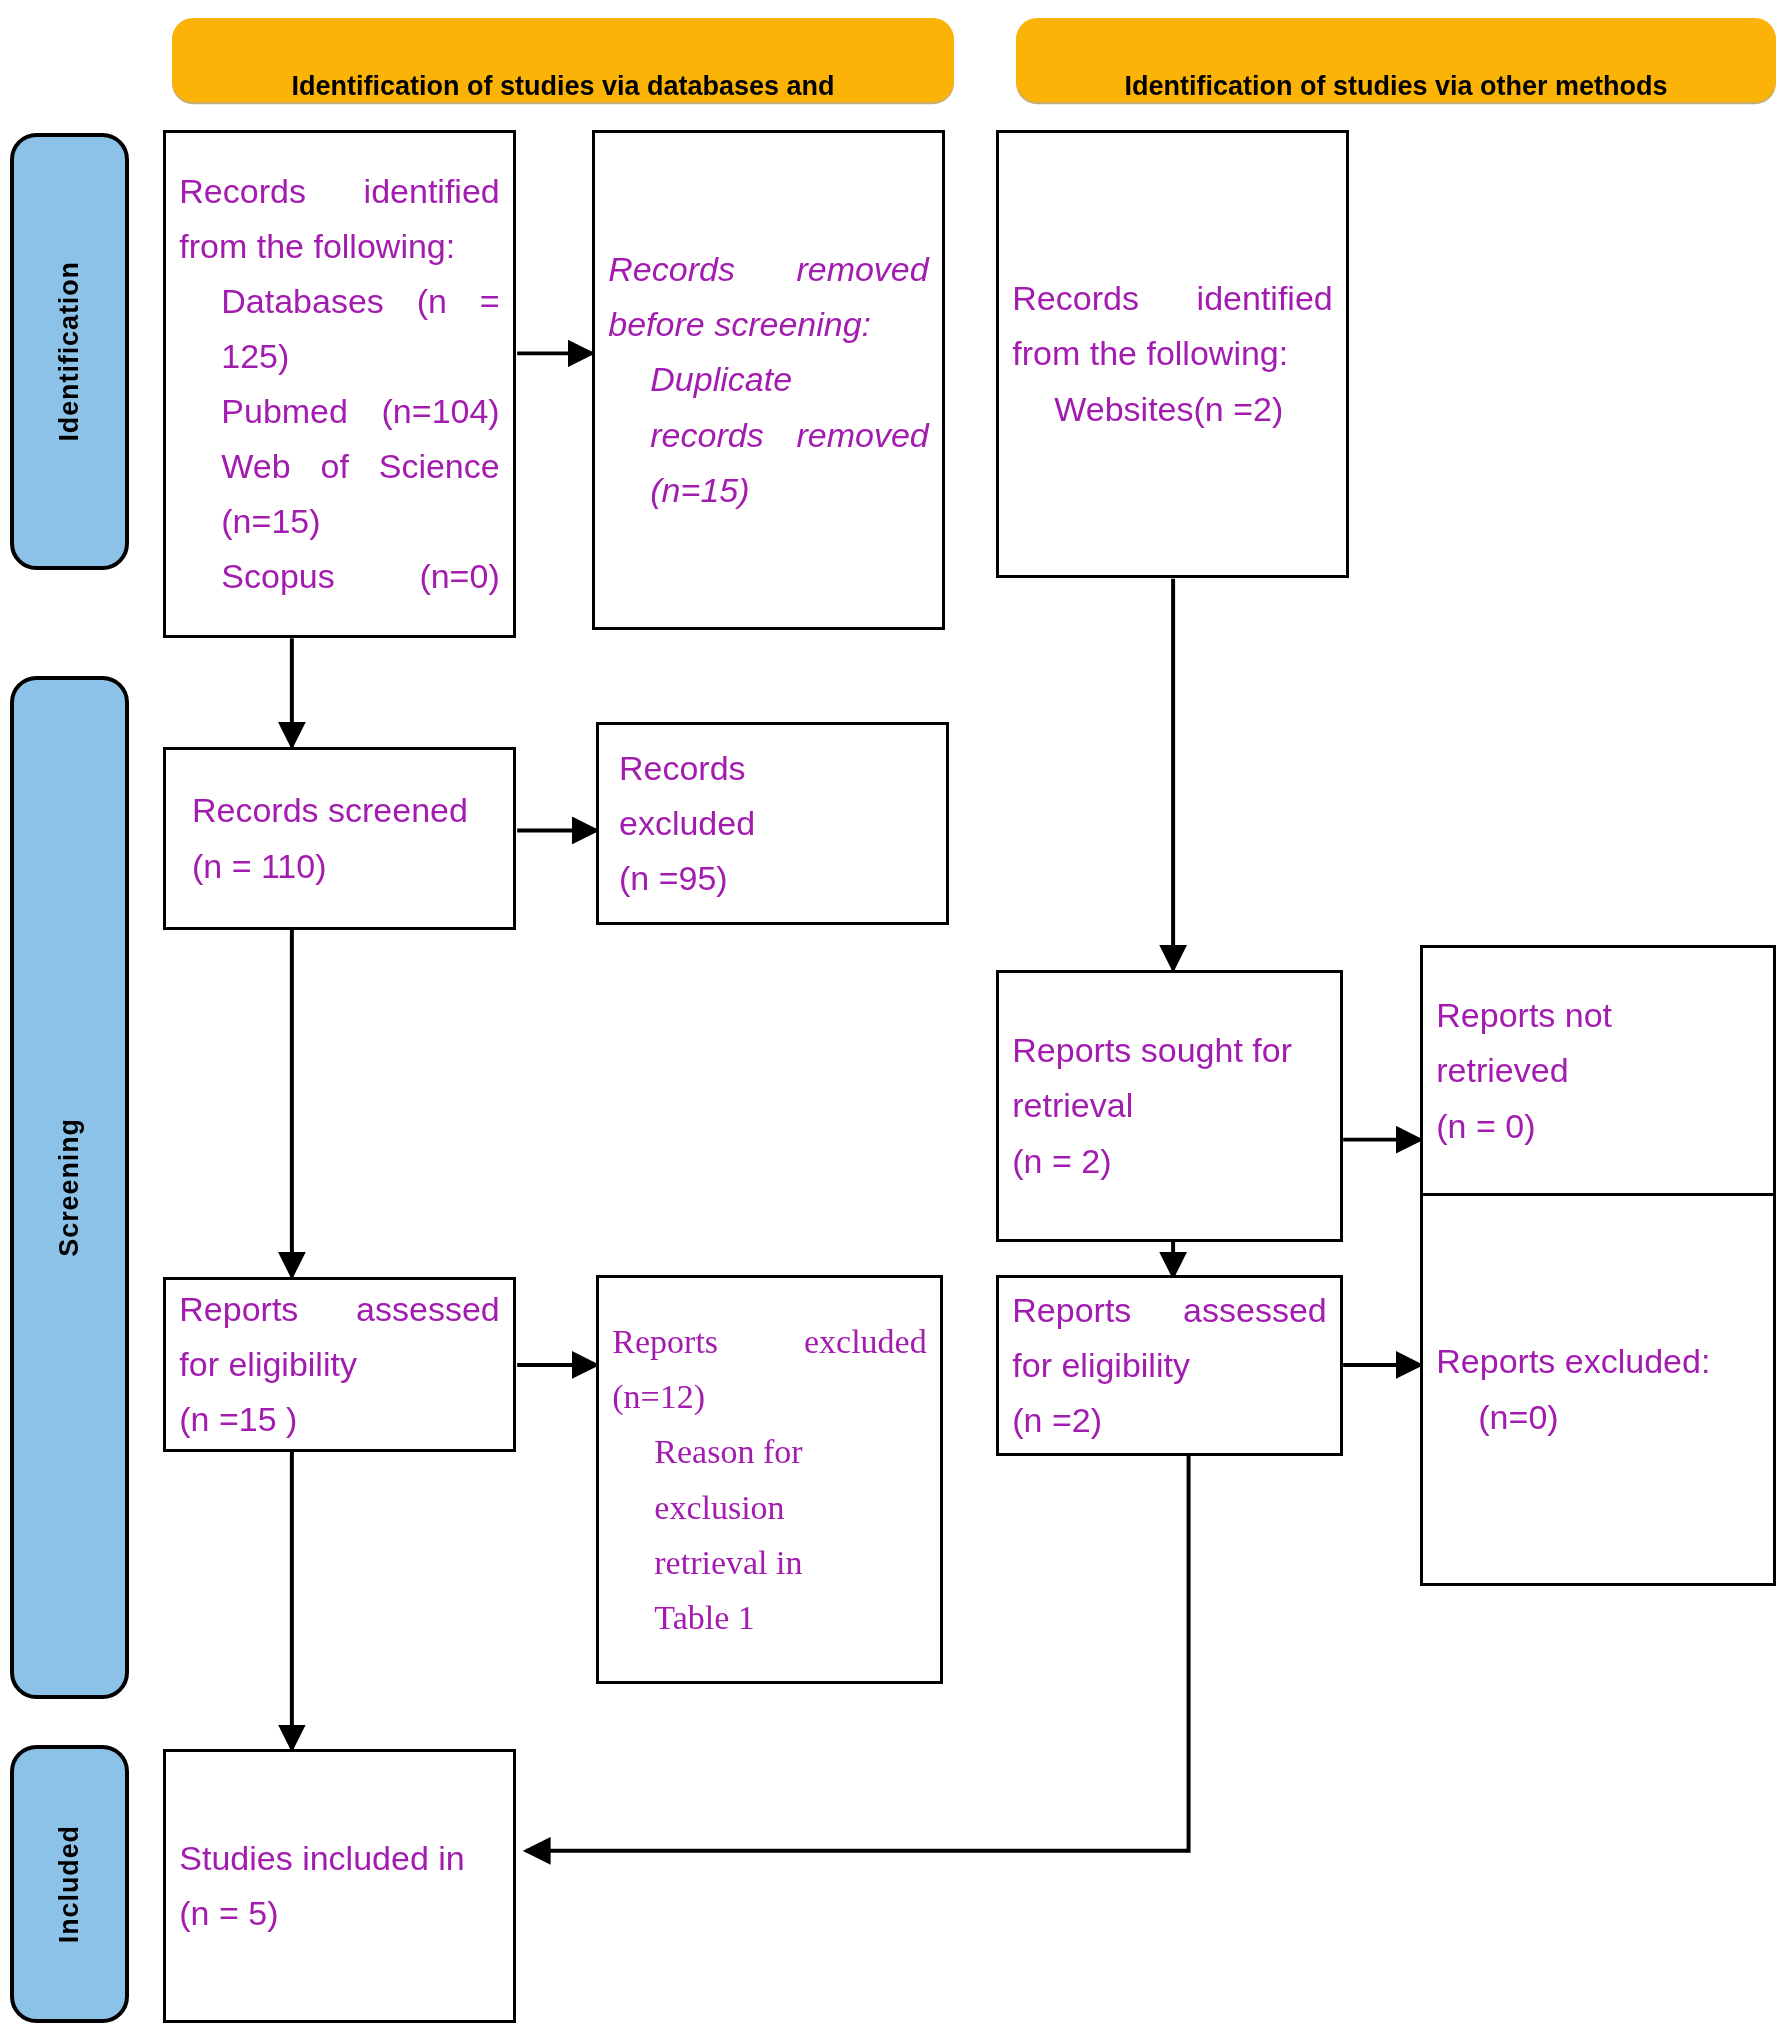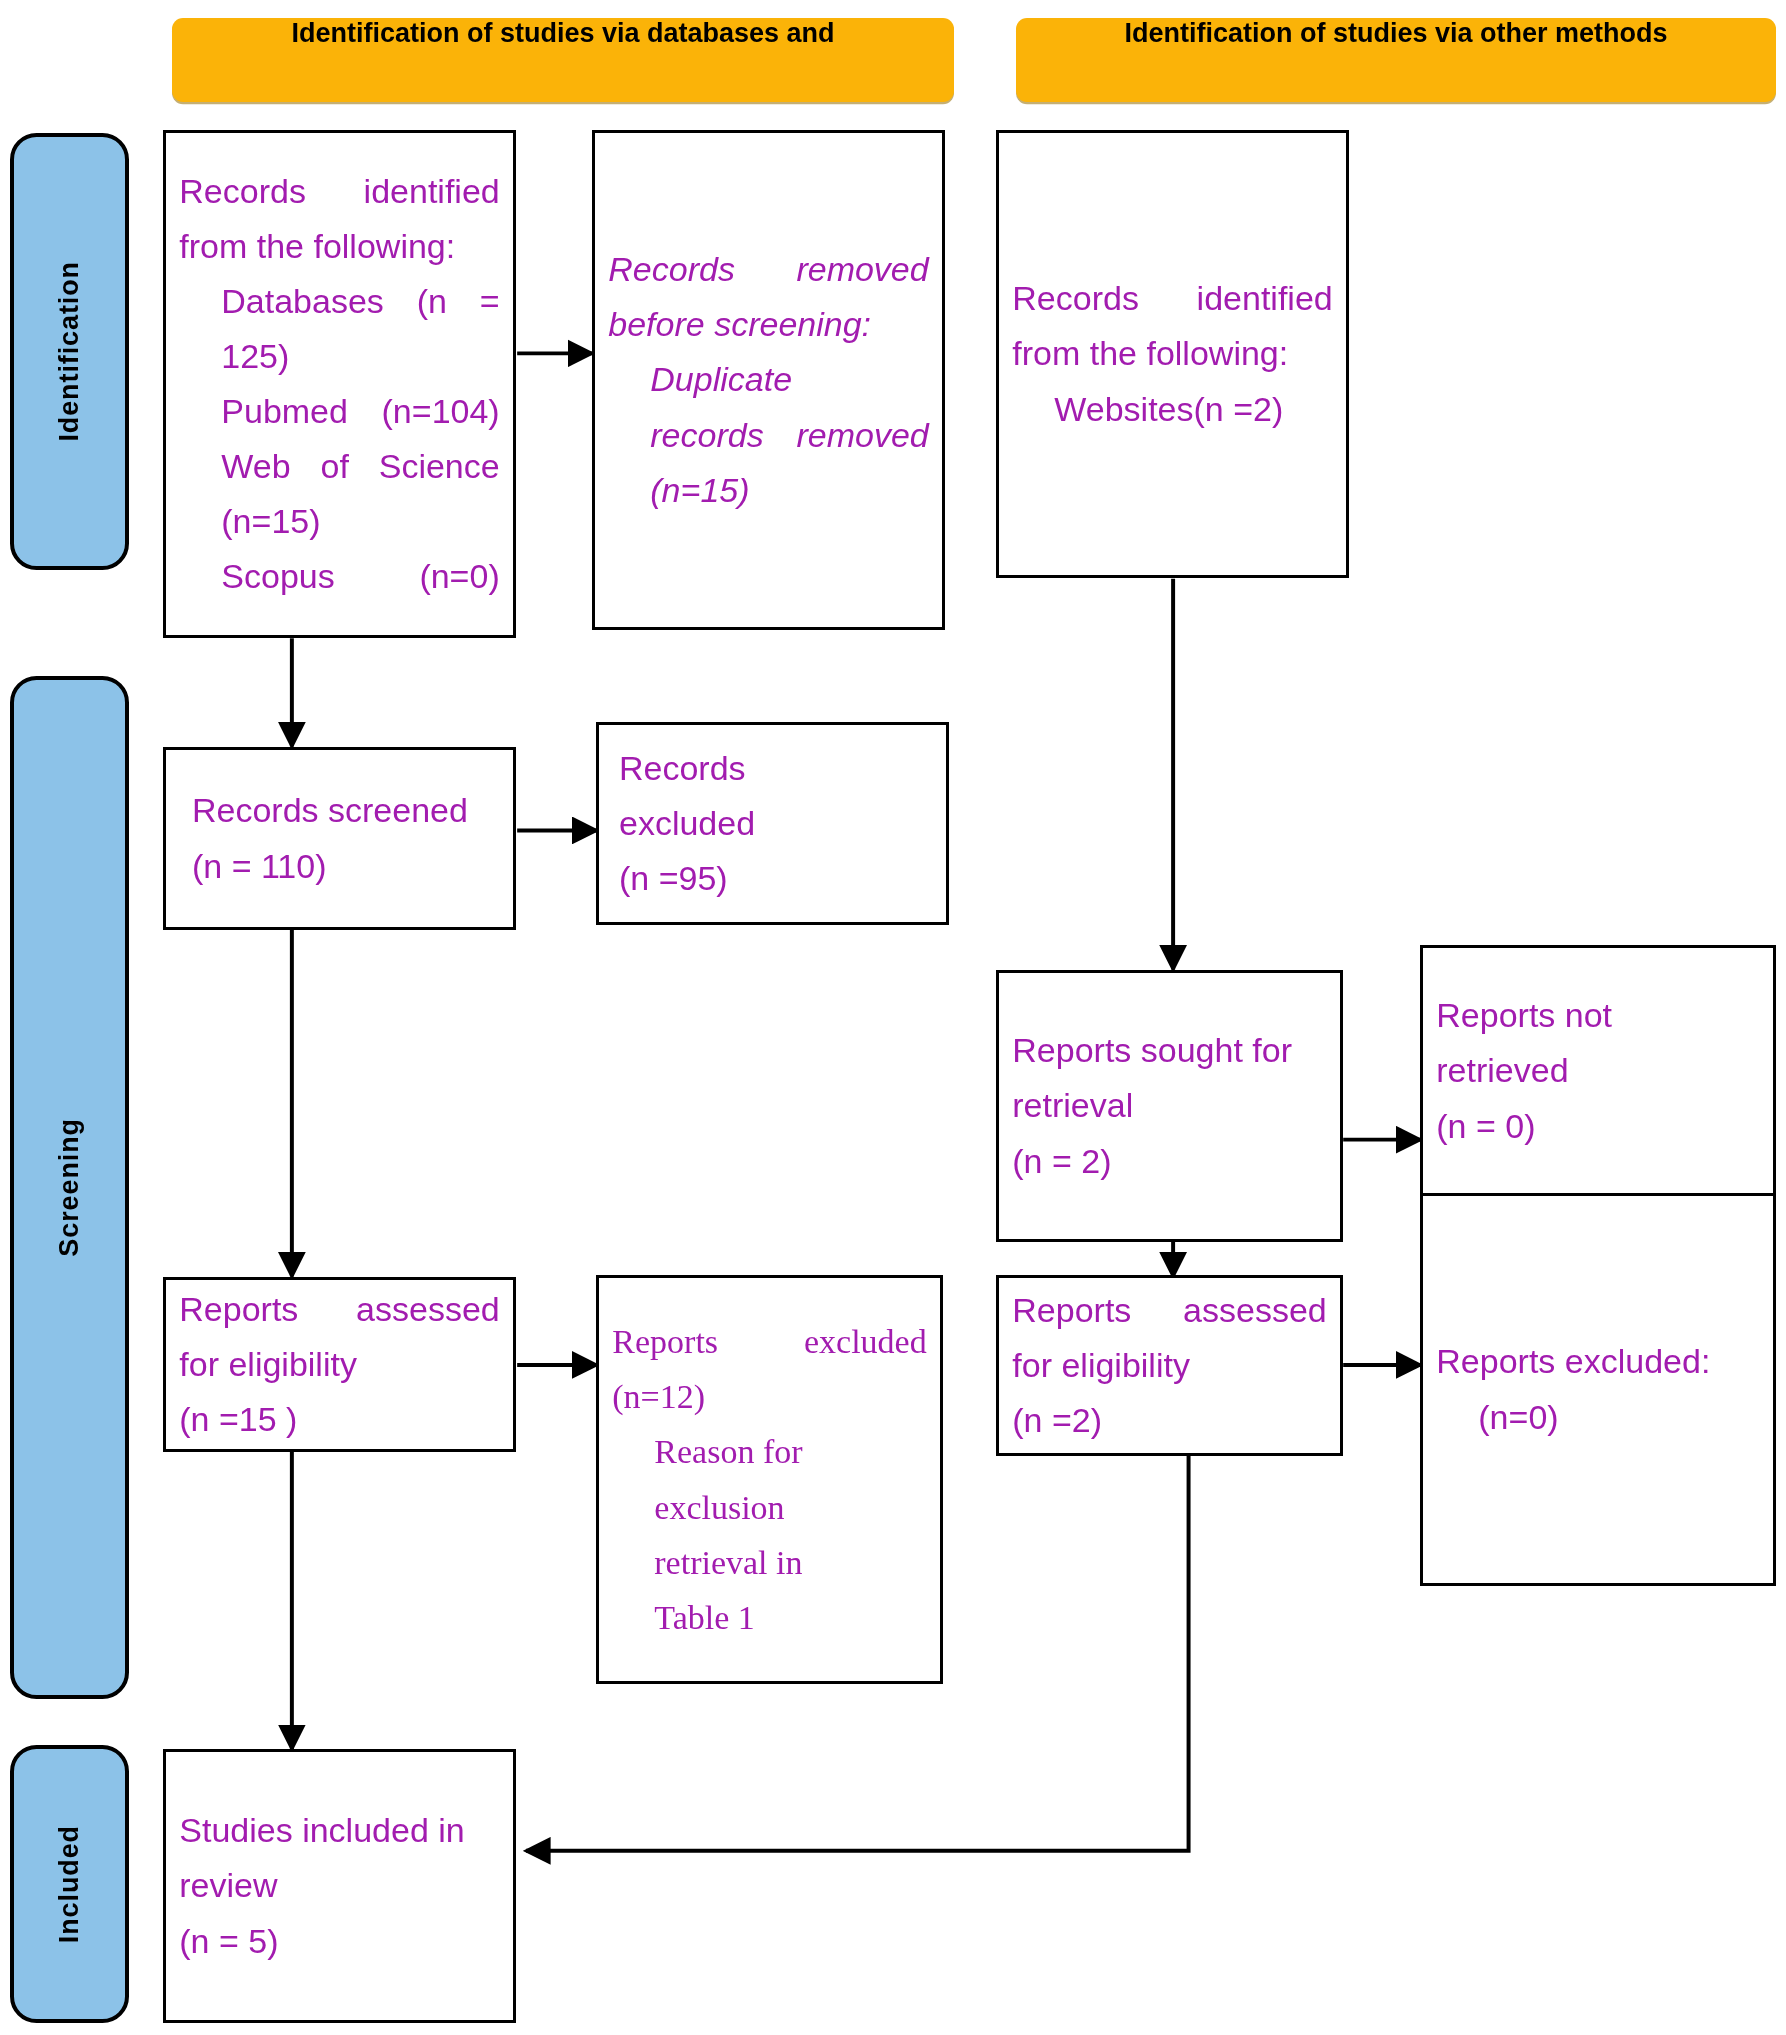--- a/index.html
+++ b/index.html
@@ -34,24 +34,24 @@
     font-weight: bold;
     font-size: 27px;
     letter-spacing: 0.9px;
     color: #000000;
     white-space: nowrap;
   }
   
   .header-banner {
     position: absolute;
     background: #FBB308;
-    border-radius: 11px;
+    border-radius: 21px;
     box-sizing: border-box;
     display: flex;
-    align-items: flex-start;
+    align-items: flex-end;
     justify-content: center;
     box-shadow: 0 2.2px 0 rgba(150,110,0,0.55);
   }
   .header-banner .banner-label {
     font-weight: bold;
     font-size: 27px;
     color: #000000;
     text-align: center;
     white-space: nowrap;
   }
@@ -217,18 +217,17 @@
       <div class="line plain">(n =2)</div>
     </div>
 
   <div class="flow-box" style="left:1420px; top:1193px; width:356px; height:393px;">
       <div class="line plain">Reports excluded:</div>
       <div class="line indent">(n=0)</div>
     </div>
 
   <div class="flow-box" style="left:163px; top:1749px; width:353px; height:274px;">
       <div class="line plain">Studies included in</div>
-      <div class="line plain">review</div>
       <div class="line plain">(n = 5)</div>
     </div>
 
 </div>
 
 
 </body></html>

